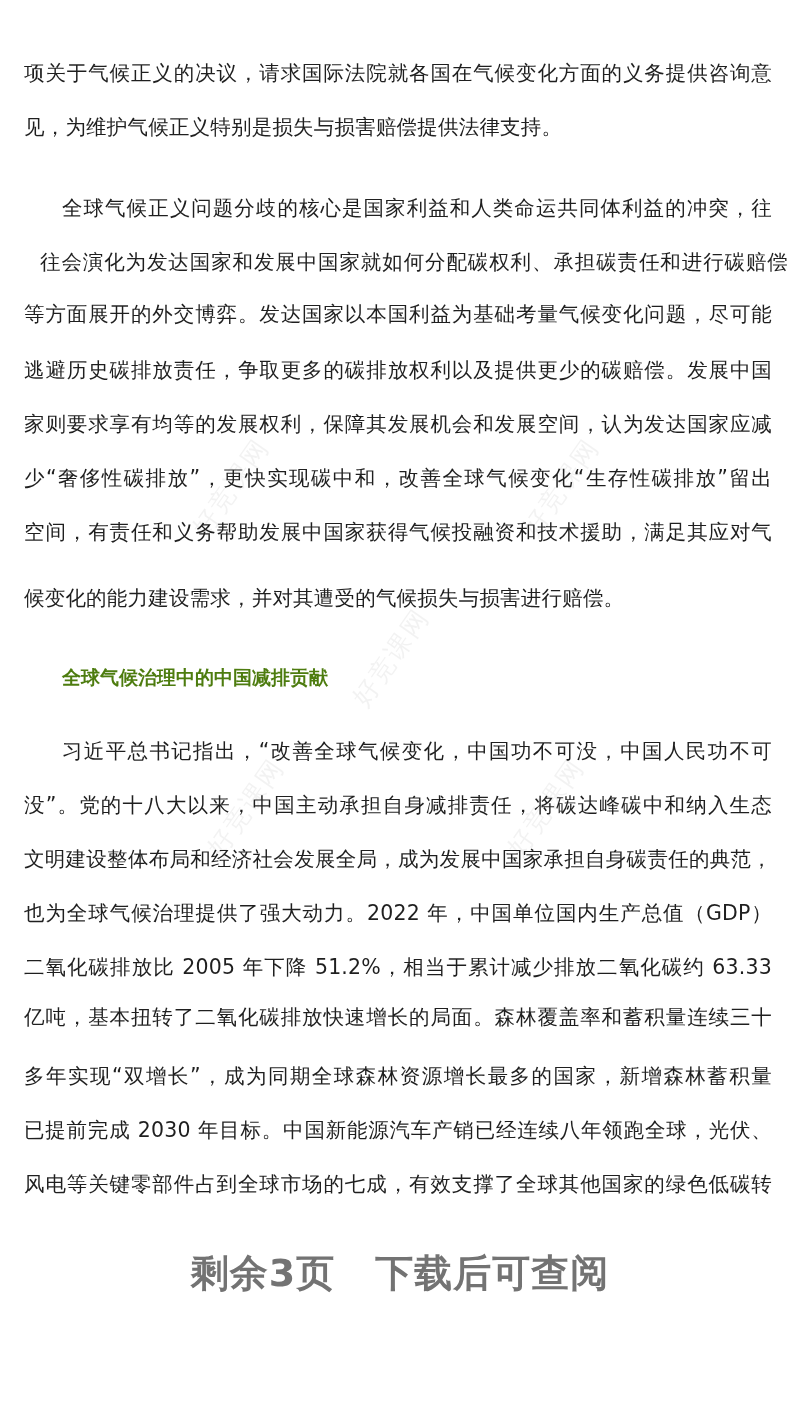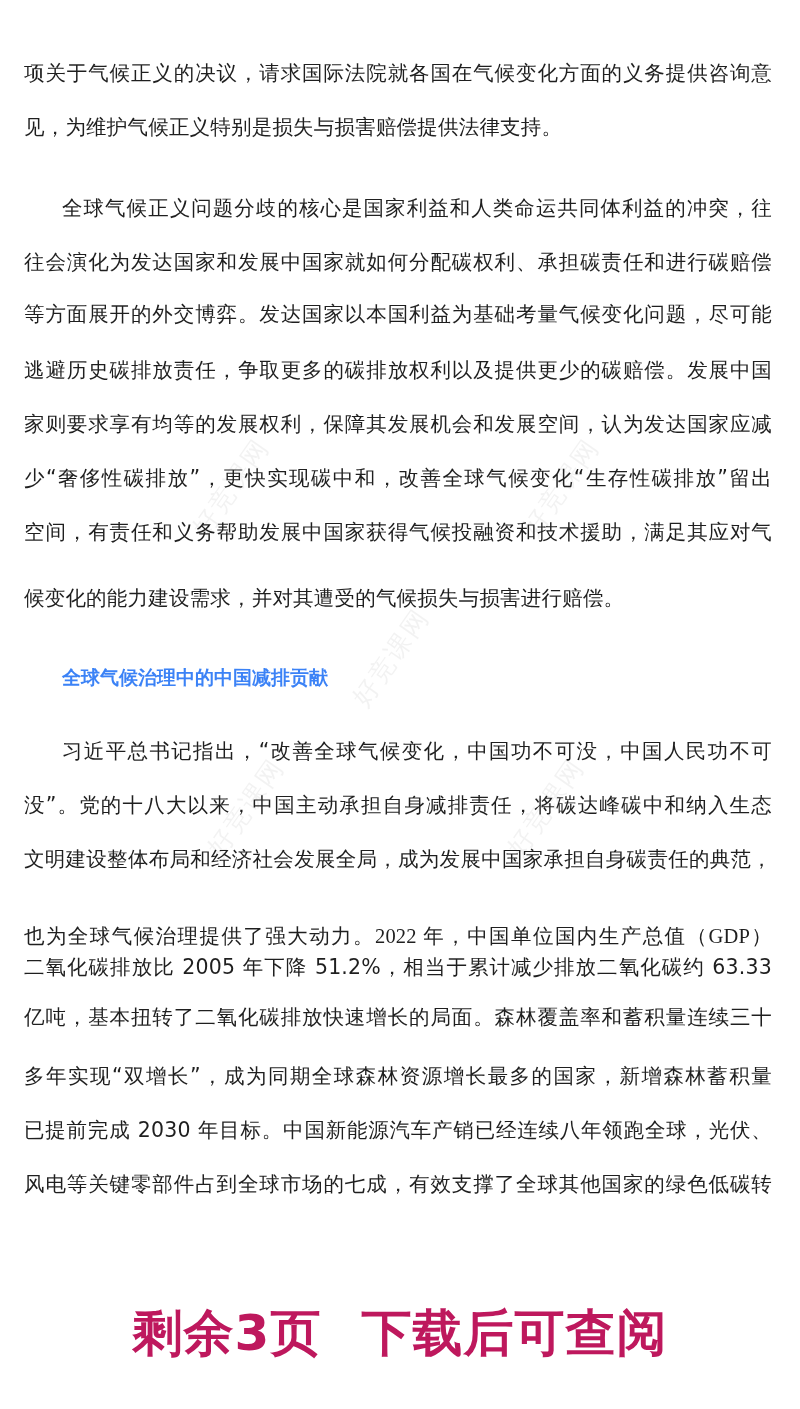--- a/index.html
+++ b/index.html
@@ -4,56 +4,56 @@
 <style>
   html, body { margin: 0; padding: 0; background: #ffffff; }
   body { width: 800px; height: 1409px; position: relative; overflow: hidden;
          font-family: "DejaVu Sans", "Liberation Sans", sans-serif; color: #222222; }
   .page { position: absolute; left: 0; top: 0; width: 800px; height: 1409px; }
   .line { position: absolute; left: 24px; width: 748px; font-size: 20.5px; line-height: 28px;
           white-space: nowrap; letter-spacing: 0.2px; color: #1f1f1f; }
   .line.indent { left: 62px; width: 710px; }
   .line.justify { text-align: justify; text-align-last: justify; }
   .heading { position: absolute; left: 62px; font-size: 19px; font-weight: bold; line-height: 28px;
-             color: #3b82f6; white-space: nowrap; }
+             color: #4d7c0f; white-space: nowrap; }
   .watermark { position: absolute; font-size: 26px; color: rgba(0,0,0,0.05); transform: rotate(-55deg);
                white-space: nowrap; pointer-events: none; letter-spacing: 2px; }
-  .footer { position: absolute; left: 0; width: 800px; top: 1300px; text-align: center;
-            font-size: 50px; font-weight: bold; color: #be185d; letter-spacing: 1px; }
+  .footer { position: absolute; left: 0; width: 800px; top: 1248px; text-align: center;
+            font-size: 38px; font-weight: bold; color: #737373; letter-spacing: 1px; }
   .footer .gap { display: inline-block; width: 40px; }
 </style>
 </head>
 <body>
 
 <div class="page">
 
   <div class="watermark" style="left:175px; top:470px;">好竞课网</div>
   <div class="watermark" style="left:505px; top:470px;">好竞课网</div>
   <div class="watermark" style="left:335px; top:640px;">好竞课网</div>
   <div class="watermark" style="left:190px; top:790px;">好竞课网</div>
   <div class="watermark" style="left:490px; top:790px;">好竞课网</div>
 
   <div class="line justify" style="top:59px;">项关于气候正义的决议，请求国际法院就各国在气候变化方面的义务提供咨询意</div>
   <div class="line" style="top:113px;">见，为维护气候正义特别是损失与损害赔偿提供法律支持。</div>
 
   <div class="line indent justify" style="top:194px;">全球气候正义问题分歧的核心是国家利益和人类命运共同体利益的冲突，往</div>
-  <div class="line justify" style="top:248px;">往会演化为发达国家和发展中国家就如何分配碳权利、承担碳责任和进行碳赔偿</div>
+  <div class="line justify" style="top:248px;margin-left:16px;">往会演化为发达国家和发展中国家就如何分配碳权利、承担碳责任和进行碳赔偿</div>
   <div class="line justify" style="top:302px;font-family:Liberation Mono, monospace;">等方面展开的外交博弈。发达国家以本国利益为基础考量气候变化问题，尽可能</div>
   <div class="line justify" style="top:356px;">逃避历史碳排放责任，争取更多的碳排放权利以及提供更少的碳赔偿。发展中国</div>
   <div class="line justify" style="top:410px;">家则要求享有均等的发展权利，保障其发展机会和发展空间，认为发达国家应减</div>
   <div class="line justify" style="top:464px;">少“奢侈性碳排放”，更快实现碳中和，改善全球气候变化“生存性碳排放”留出</div>
   <div class="line" style="top:584px;">候变化的能力建设需求，并对其遭受的气候损失与损害进行赔偿。</div>
   <div class="line justify" style="top:518px;">空间，有责任和义务帮助发展中国家获得气候投融资和技术援助，满足其应对气</div>
 
   <div class="heading" style="top:663px;">全球气候治理中的中国减排贡献</div>
 
   <div class="line indent justify" style="top:737px;">习近平总书记指出，“改善全球气候变化，中国功不可没，中国人民功不可</div>
   <div class="line justify" style="top:791px;">没”。党的十八大以来，中国主动承担自身减排责任，将碳达峰碳中和纳入生态</div>
   <div class="line justify" style="top:845px;">文明建设整体布局和经济社会发展全局，成为发展中国家承担自身碳责任的典范，</div>
-  <div class="line justify" style="top:922px;font-family:Liberation Serif, serif;">也为全球气候治理提供了强大动力。2022 年，中国单位国内生产总值（GDP）</div>
+  <div class="line justify" style="top:899px;">也为全球气候治理提供了强大动力。2022 年，中国单位国内生产总值（GDP）</div>
   <div class="line justify" style="top:953px;">二氧化碳排放比 2005 年下降 51.2%，相当于累计减少排放二氧化碳约 63.33</div>
   <div class="line justify" style="top:1003px;">亿吨，基本扭转了二氧化碳排放快速增长的局面。森林覆盖率和蓄积量连续三十</div>
   <div class="line justify" style="top:1062px;">多年实现“双增长”，成为同期全球森林资源增长最多的国家，新增森林蓄积量</div>
   <div class="line justify" style="top:1116px;">已提前完成 2030 年目标。中国新能源汽车产销已经连续八年领跑全球，光伏、</div>
   <div class="line justify" style="top:1170px;">风电等关键零部件占到全球市场的七成，有效支撑了全球其他国家的绿色低碳转</div>
 
   <div class="footer">
     <span>剩余3页</span><span class="gap"></span><span>下载后可查阅</span>
   </div>
 </div>

